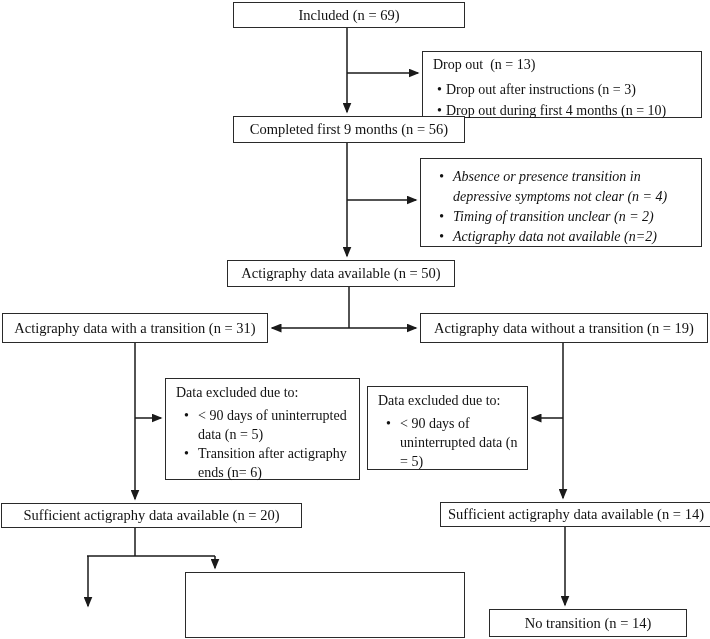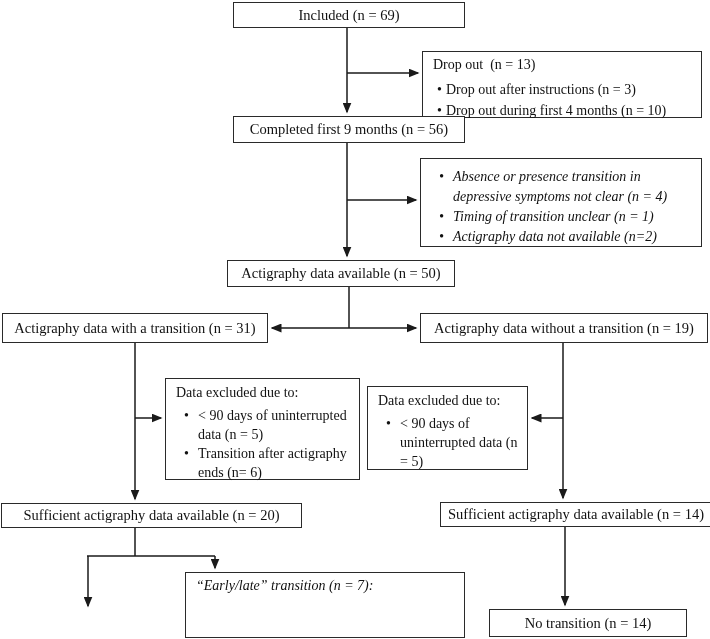--- a/index.html
+++ b/index.html
@@ -76,21 +76,21 @@
     </ul>
   </div>
 
   <div class="box center" style="left:233px;top:116px;width:232px;height:27px">
     <span>Completed first 9 months (n = 56)</span>
   </div>
 
   <div class="box list lh20" style="left:420px;top:158px;width:282px;height:89px;padding-top:4px">
     <ul class="blist">
       <li>Absence or presence transition in depressive symptoms not clear (n = 4)</li>
-      <li>Timing of transition unclear (n = 1)</li>
+      <li>Timing of transition unclear (n = 2)</li>
       <li>Actigraphy data not available (n=2)</li>
     </ul>
   </div>
 
   <div class="box center" style="left:227px;top:260px;width:228px;height:27px">
     <span>Actigraphy data available (n = 50)</span>
   </div>
 
   <div class="box center" style="left:2px;top:313px;width:266px;height:30px">
     <span>Actigraphy data with a transition (n = 31)</span>
@@ -117,21 +117,20 @@
 
   <div class="box center" style="left:1px;top:503px;width:301px;height:25px">
     <span>Sufficient actigraphy data available (n = 20)</span>
   </div>
 
   <div class="box center" style="left:440px;top:502px;width:272px;height:25px">
     <span>Sufficient actigraphy data available (n = 14)</span>
   </div>
 
   <div class="box list lh20" style="left:185px;top:572px;width:280px;height:66px;padding-top:3px">
-    <div class="ltitle">“Early/late” transition (n = 7):</div>
   </div>
 
 
   <div class="box center" style="left:489px;top:609px;width:198px;height:28px">
     <span>No transition (n = 14)</span>
   </div>
 
 </div>
 
 </body></html>

